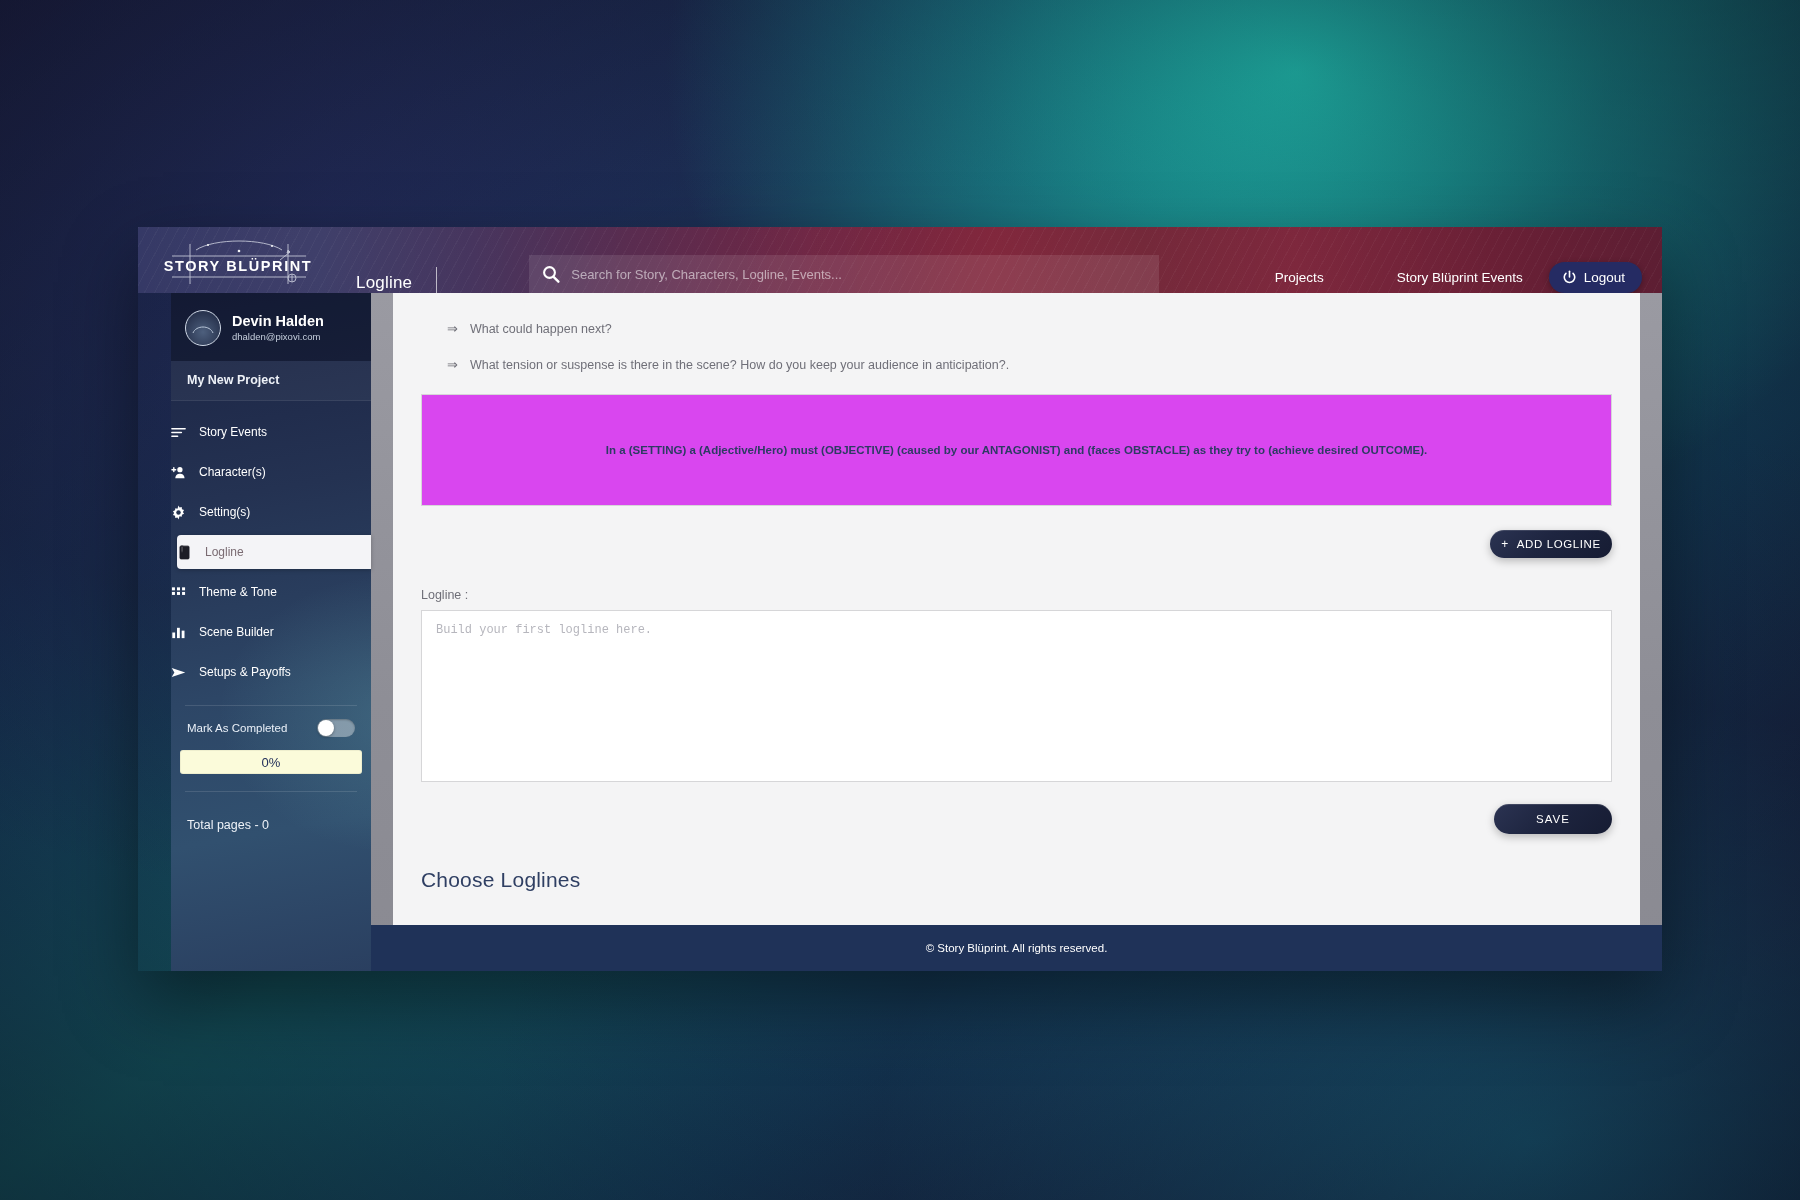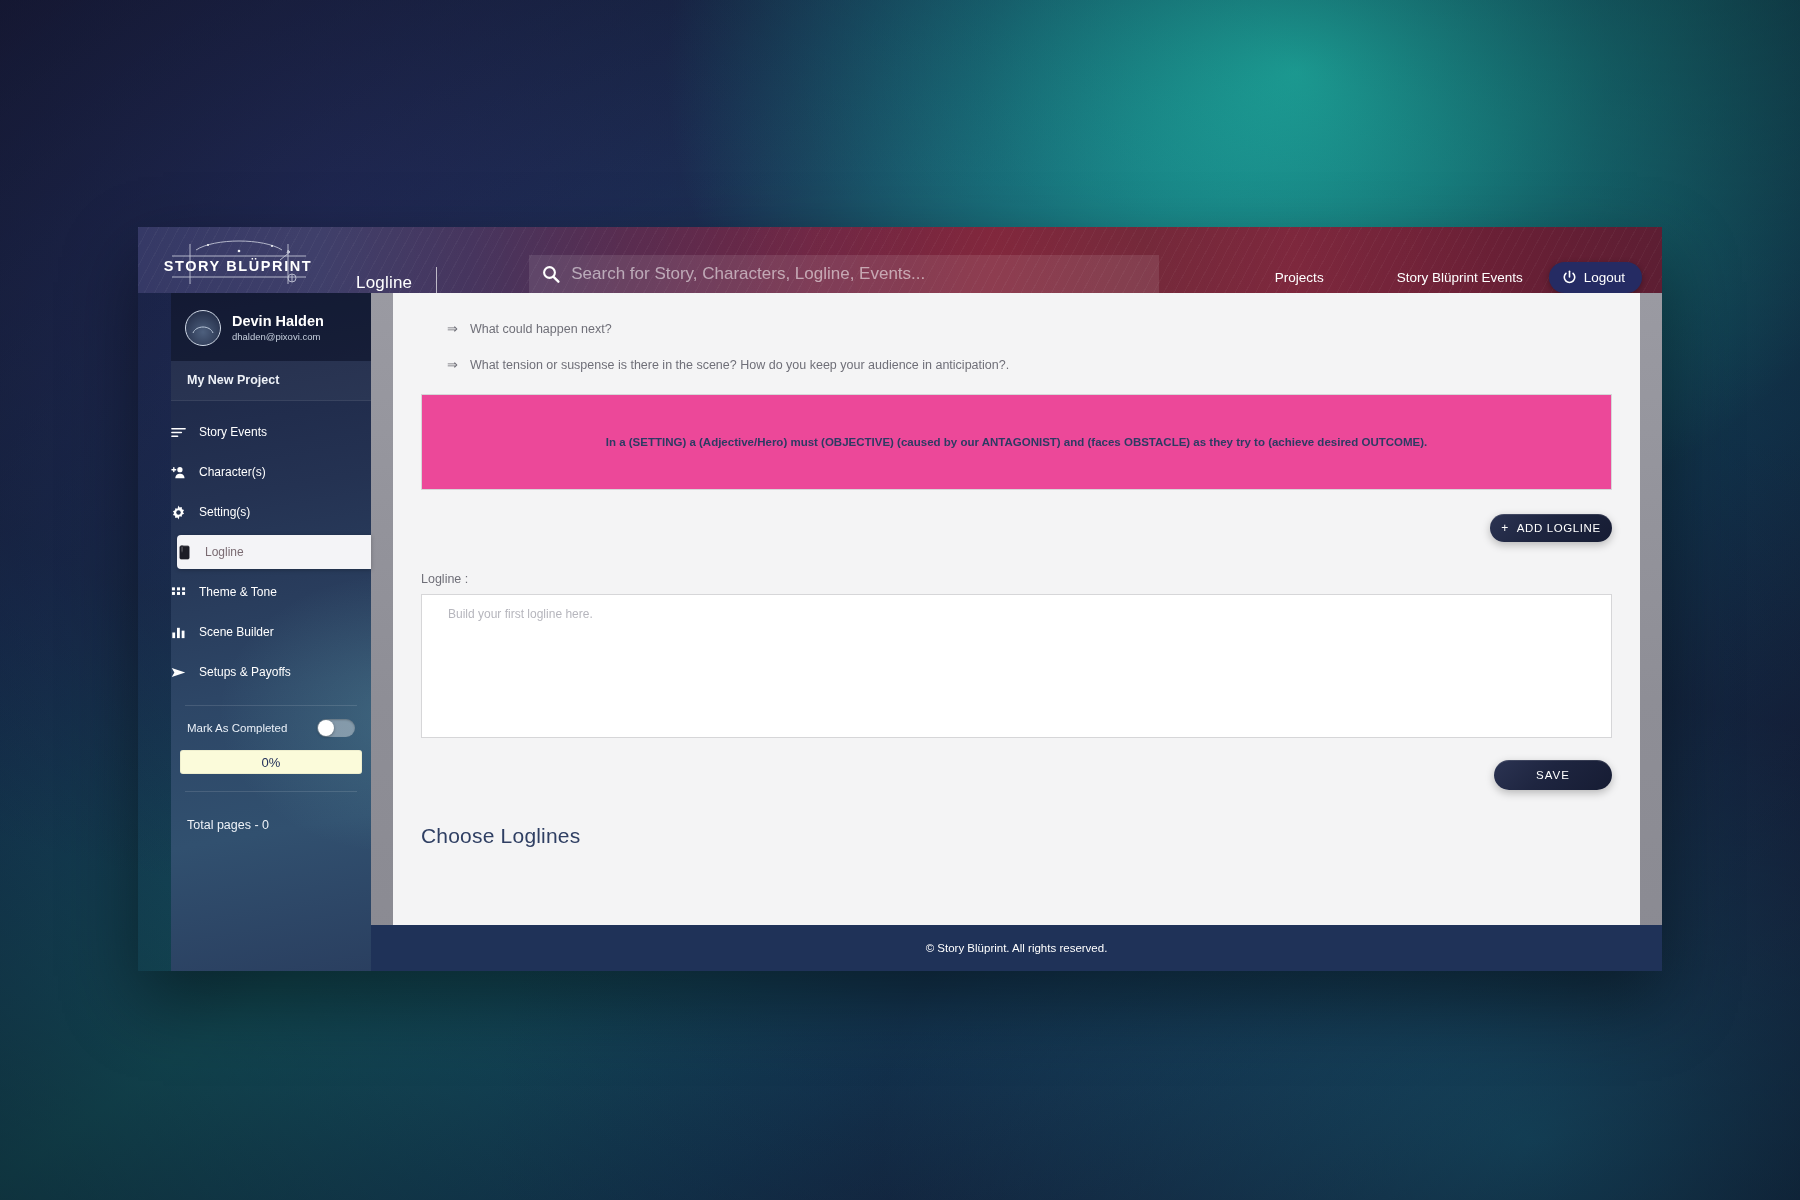--- a/index.html
+++ b/index.html
@@ -80,21 +80,21 @@
     position:relative; z-index:2;
     margin-left: 92px;
     width: 630px; height: 38px;
     background: rgba(255,255,255,0.10);
     display:flex; align-items:center;
     padding: 0 12px;
   }
   .search-icon { width:20px; height:20px; flex:0 0 20px; margin-right:10px; }
   .search-input {
     flex:1; background:transparent; border:0; outline:none;
-    color:#fff; font-size:17px; font-family:"Liberation Sans", sans-serif;
+    color:#fff; font-size:13px; font-family:"Liberation Sans", sans-serif;
   }
   .search-input::placeholder { color: rgba(255,255,255,0.55); }
   .nav-right {
     margin-left:auto; display:flex; align-items:center; gap:26px;
     padding-right: 20px; position:relative; z-index:2;
   }
   .nav-link { color:#fff; font-size:13.5px; white-space:nowrap; cursor:pointer;padding-left:47px; }
   .logout-btn {
     display:flex; align-items:center; gap:7px;
     background:#252b63; color:#fff;
@@ -211,46 +211,46 @@
     display:flex; flex-direction:column;
   }
 
   .qlist { padding: 6px 0 0 26px; }
   .qrow { display:flex; align-items:flex-start; gap:12px; margin-bottom:20px; }
   .qarrow { color:#6f6f78; font-size:13px; line-height:1.2; flex:0 0 auto; }
   .qtext { color:#6f6f78; font-size:12.5px; line-height:1.3; }
 
   .field-label { font-size:12.5px; color:#6f6f78; margin: 40px 0 8px 0; }
   .formula-box {
-    border:1px solid #d6d6d8; background:#ec4899;
-    height: 96px;
+    border:1px solid #d6d6d8; background:#d946ef;
+    height: 112px;
     display:flex; align-items:center; justify-content:center;
     padding: 0 18px;
   }
   .formula-text { font-size:11.5px; font-weight:bold; color:#2d3b63; text-align:center; }
 
   .addline-row { display:flex; justify-content:flex-end; margin-top: 24px; }
   .btn-pill {
     display:flex; align-items:center; justify-content:center; gap:8px;
     background: linear-gradient(135deg, #2b3352 0%, #1e2540 45%, #161c33 100%);
     color:#fff; border:0; cursor:pointer;
     border-radius: 20px;
     font-size:11.5px; letter-spacing:0.6px;
     box-shadow: 0 3px 8px rgba(0,0,0,0.25), inset 0 1px 0 rgba(255,255,255,0.12);
   }
   .btn-add { width:122px; height:28px; }
   .btn-plus { font-size:12px; }
 
   .logline-label { font-size:12.5px; color:#6f6f78; margin: 30px 0 8px 0; }
   .logline-ta {
-    width:100%; height: 144px;
+    width:100%; height: 172px;
     border:1px solid #d6d6d8; background:#fff;
     resize:none; outline:none;
-    padding: 12px 26px;
-    font-family:Liberation Sans, sans-serif;
+    padding: 12px 14px;
+    font-family:Liberation Mono, monospace;
     font-size:12px; color:#44444c;
   }
   .logline-ta::placeholder { color:#b6b6bd; }
 
   .save-row { display:flex; justify-content:flex-end; margin-top: 22px; }
   .btn-save { width:118px; height:30px; letter-spacing:1px; font-size:11.5px; }
 
   .choose-h { font-size:21px; color:#2f3f63; margin: 34px 0 0 0; letter-spacing:0.2px; }
 
   

